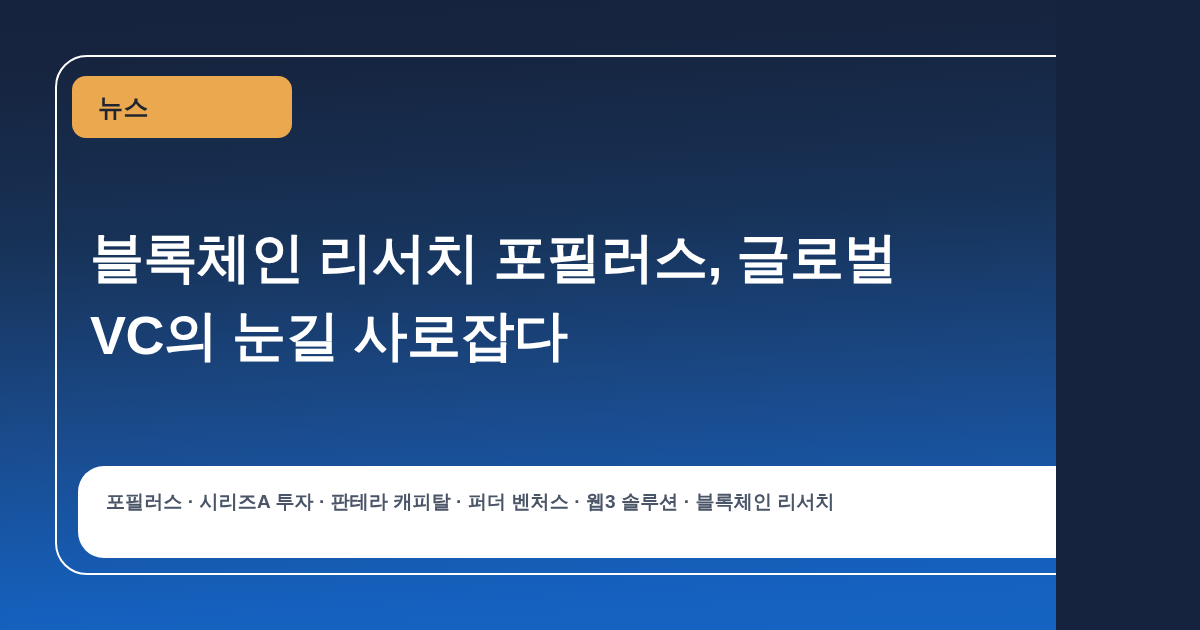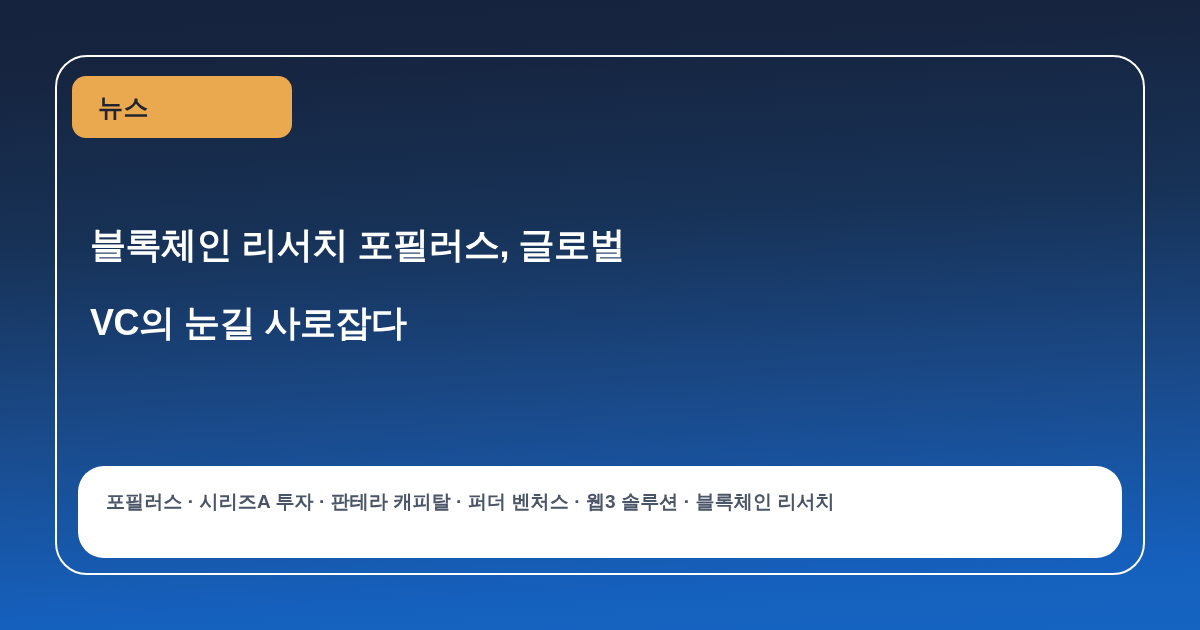--- a/index.html
+++ b/index.html
@@ -11,21 +11,21 @@
     width: 1200px;
     height: 630px;
     overflow: hidden;
     font-family: "Liberation Sans", "DejaVu Sans", sans-serif;
     background: #16233f;
   }
 
   
   #og-canvas {
     position: relative;
-    width: 1200px;
+    width: 1056px;
     height: 630px;
     background: linear-gradient(176deg,
                 #16223d 0%,
                 #152votes 0%,
                 #16233f 8%,
                 #173055 34%,
                 #1a4a8a 62%,
                 #1560bd 88%,
                 #1563c0 100%);
     overflow: hidden;
@@ -76,21 +76,21 @@
     line-height: 1;
     white-space: nowrap;
   }
 
   
   .headline {
     position: absolute;
     left: 90px;
     top: 182px;
     width: 960px;
-    font-size: 36px;
+    font-size: 54px;
     font-weight: bold;
     line-height: 78px;
     color: #ffffff;
     letter-spacing: -0.5px;
     white-space: pre-line;
   }
 
   
   .info-card {
     position: absolute;

